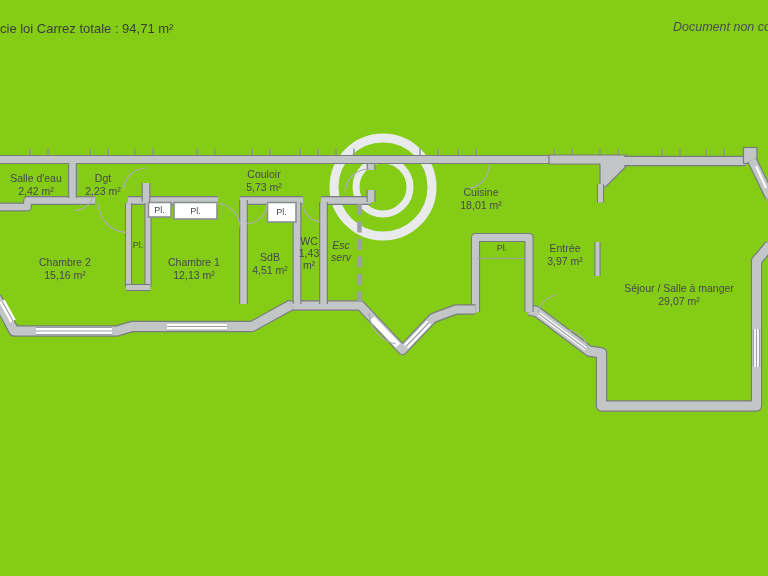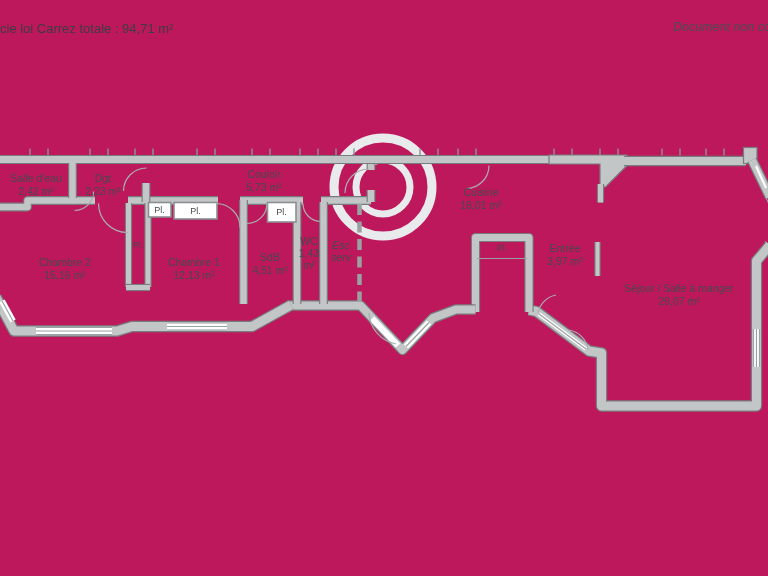--- a/index.html
+++ b/index.html
@@ -1,17 +1,17 @@
 <!DOCTYPE html>
 <html><head>
 <meta charset="utf-8">
 <style>
   html,body{margin:0;padding:0;background:#ffffff;width:768px;height:576px;overflow:hidden;
             font-family:"Liberation Sans", sans-serif;}
-  .stage{position:relative;width:768px;height:576px;background:#be185d;}
+  .stage{position:relative;width:768px;height:576px;background:#84cc16;}
   svg{position:absolute;left:0;top:0;}
   
   .ow{stroke:#797c7e;fill:none;stroke-linejoin:round;stroke-linecap:butt;}
   .iw{stroke:#c3c6c7;fill:none;stroke-linejoin:round;stroke-linecap:butt;}
   .o11{stroke-width:11.4}.i11{stroke-width:9}
   .o10{stroke-width:10.4}.i10{stroke-width:8}
   .o9{stroke-width:9.2}.i9{stroke-width:7}
   .o8{stroke-width:8.8}.i8{stroke-width:6.5}
   .o7{stroke-width:7.2}.i7{stroke-width:5}
   .o6{stroke-width:6.2}.i6{stroke-width:4}

